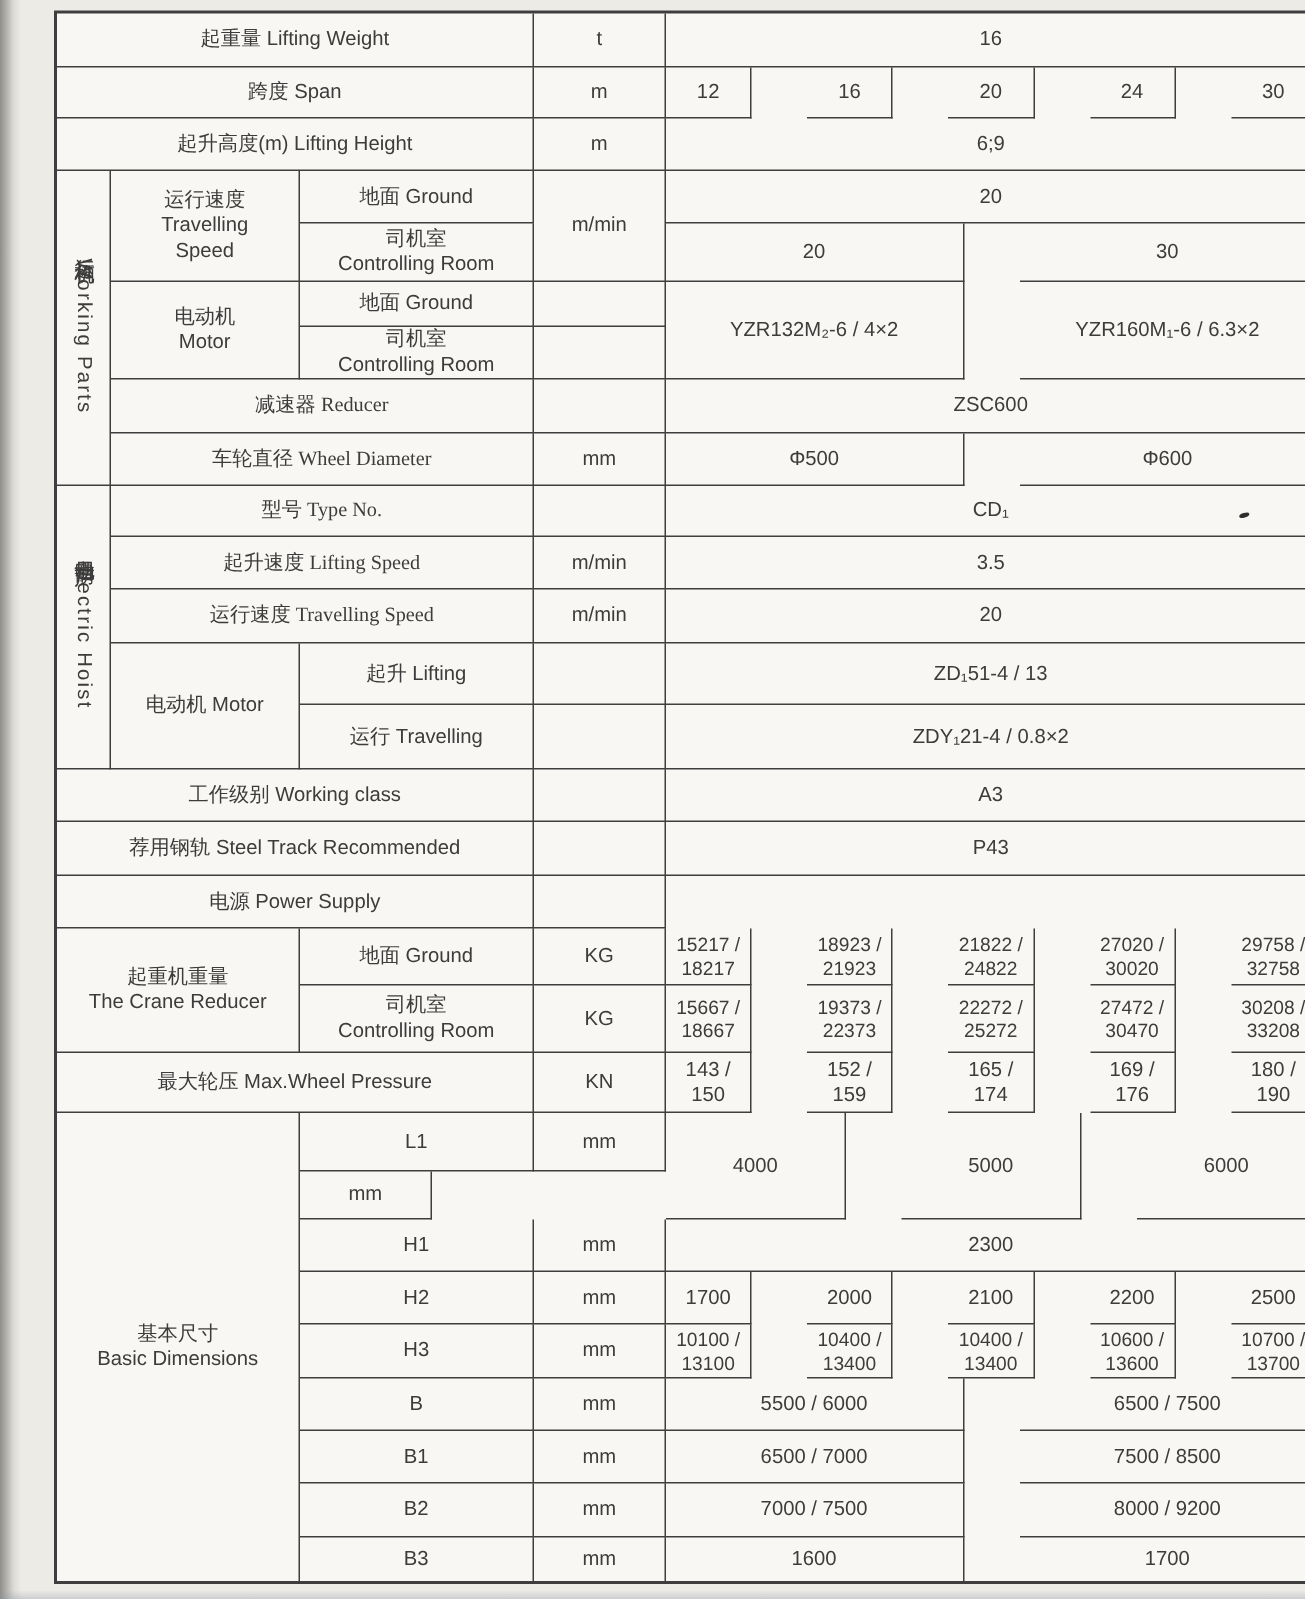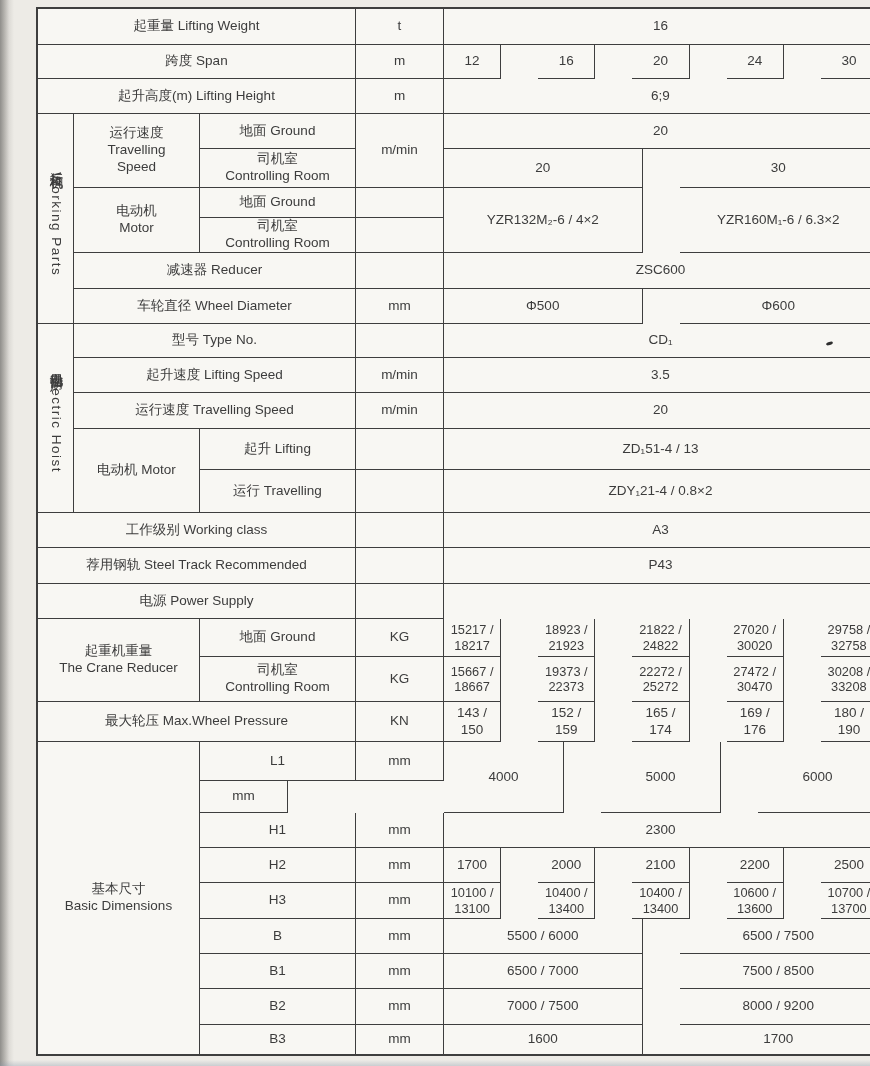--- a/index.html
+++ b/index.html
@@ -55,21 +55,21 @@
   .vals.sm>div{font-size:12.8px;}
   .er{border-right:none !important;}
   .nobb{border-bottom:none !important;}
   .nobbrow .c,.nobbrow .vals>div{border-bottom:none !important;}
   .fx{flex:1 1 auto;min-width:0;min-height:0;}
   .wLabel{width:318px;}
   .wUnit{width:88px;}
   .wSec{width:36px;}
   .wGlabel{width:126px;}
   .wSub{width:156px;}
-  .wWide{width:282px;}
+  .wWide{width:282px;font-family:Liberation Serif, serif;}
   .wCw{width:162px;}
   .wLU{width:244px;justify-content:flex-end;}
   .vtext{
     writing-mode:vertical-rl;text-orientation:mixed;
     letter-spacing:1.5px;font-size:13.5px;
   }
   .speck{
     position:absolute;width:7px;height:3px;border-radius:50%;
     background:#2e2e2e;transform:rotate(-18deg);
   }

